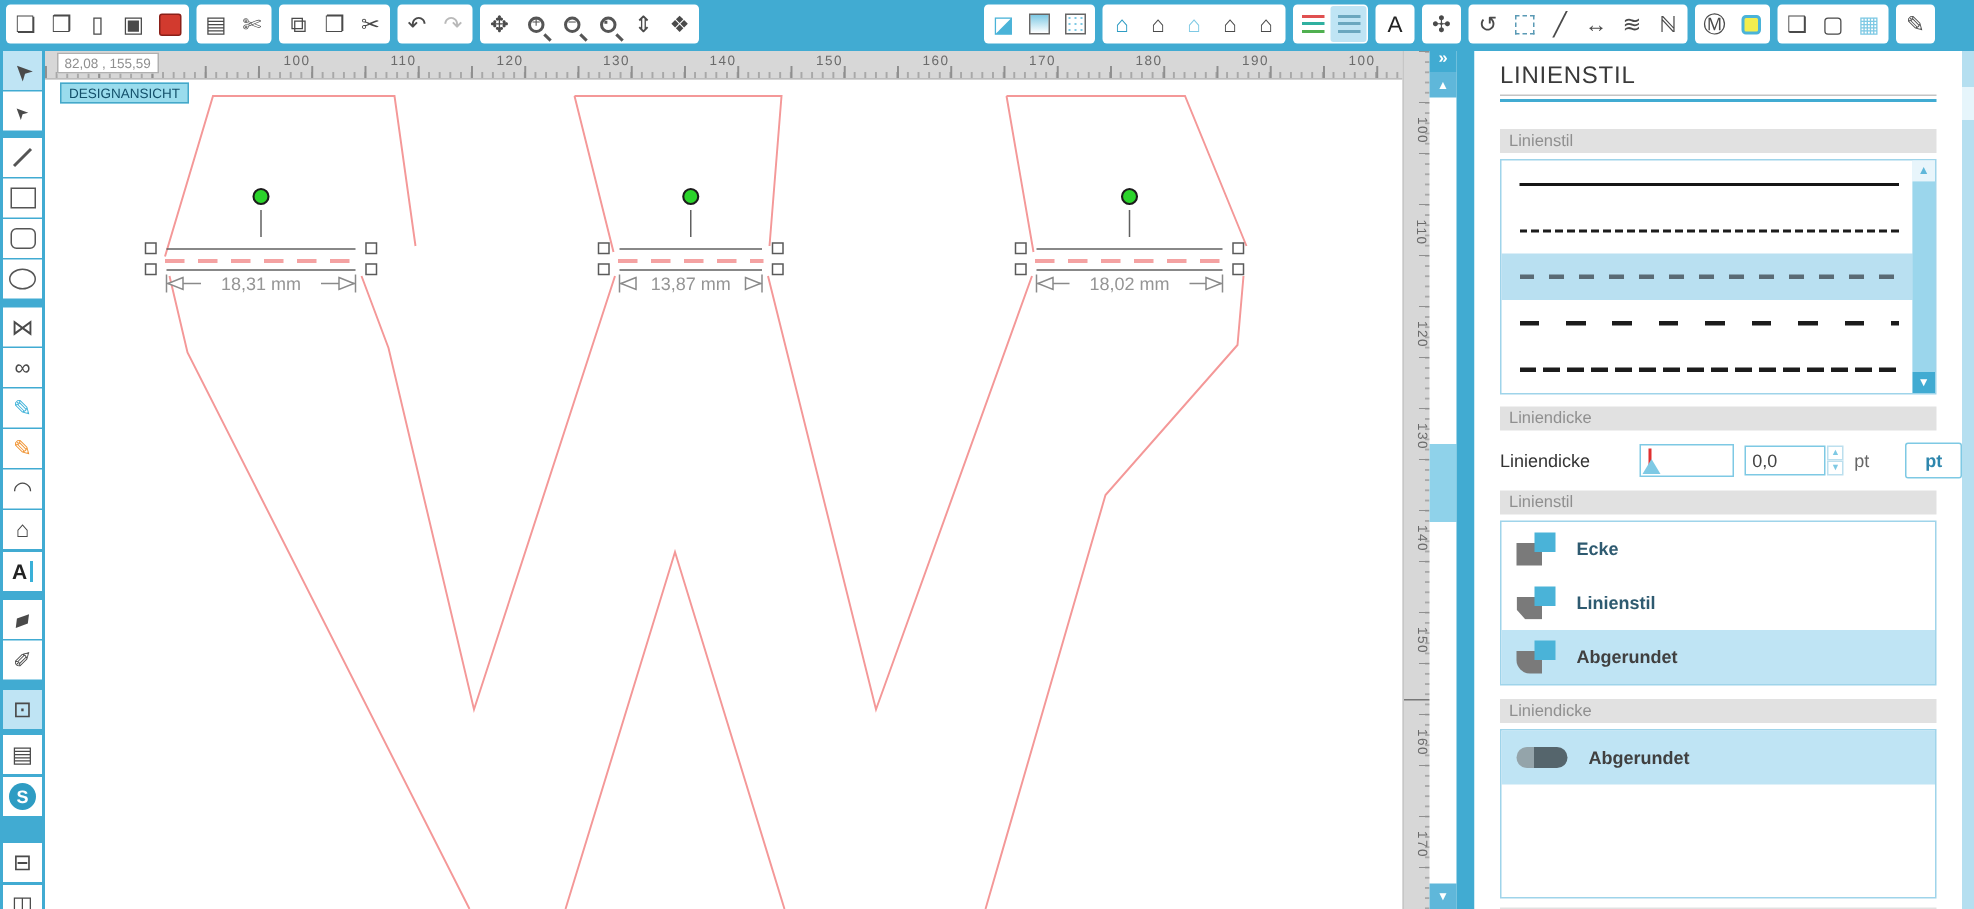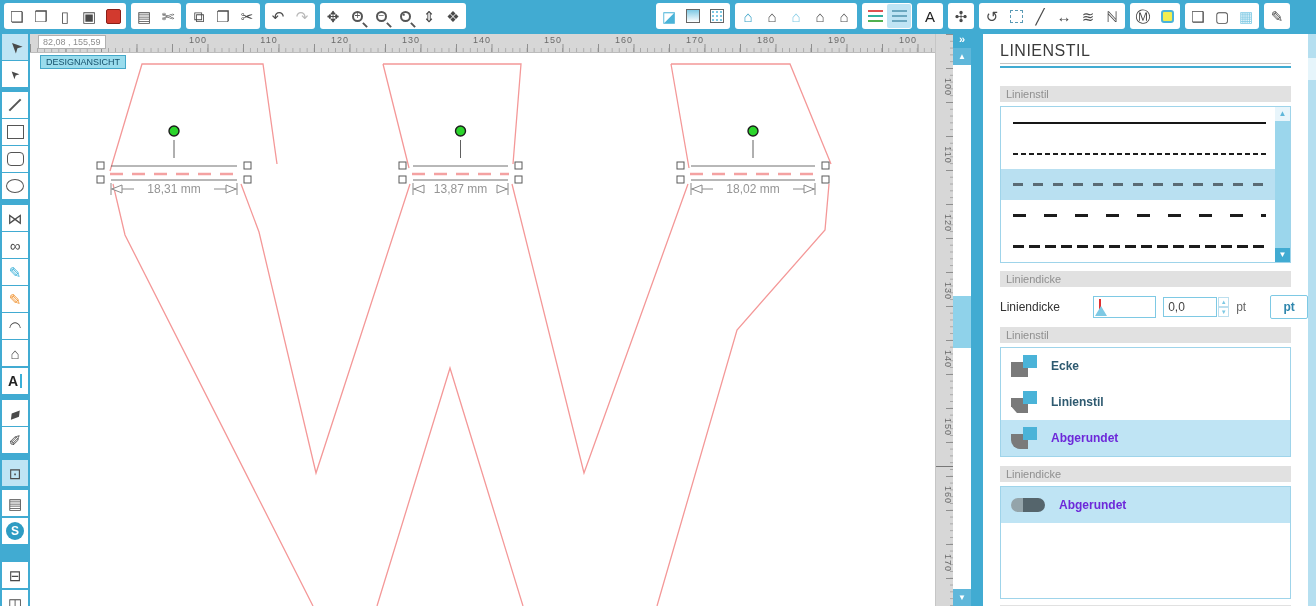--- a/index.html
+++ b/index.html
@@ -86,21 +86,21 @@
   .ls-line{width:100%;}
   .ls-scroll{position:absolute;right:0;top:0;bottom:0;width:15px;background:#cfeaf5;}
   .ls-sb-up{position:absolute;top:0;left:0;width:15px;height:14px;background:#e8f5fb;color:#5fb7da;font-size:8px;
             text-align:center;line-height:14px;cursor:pointer;}
   .ls-sb-thumb{position:absolute;top:14px;left:0;width:15px;bottom:14px;background:#9bd6ec;cursor:pointer;}
   .ls-sb-down{position:absolute;bottom:0;left:0;width:15px;height:14px;background:#41abd2;color:#fff;font-size:8px;
             text-align:center;line-height:14px;cursor:pointer;}
   .opt-row{height:36px;display:flex;align-items:center;cursor:pointer;}
   .opt-row.selected{background:#bfe4f4;}
   .opt-row .lbl{margin-left:14px;font-size:12px;font-weight:bold;color:#2e5a70;}
-  .opt-row.selected .lbl{color:#6d28d9;}
+  .opt-row.selected .lbl{color:#404040;}
   .corner-ic{position:relative;width:26px;height:22px;margin-left:10px;flex:0 0 auto;}
   .corner-ic .gray{position:absolute;left:0;bottom:0;width:17px;height:15px;background:#7a7a7a;}
   .corner-ic .blue{position:absolute;right:0;top:0;width:14px;height:13px;background:#4ab3d8;}
   .corner-ic.bevel .gray{clip-path:polygon(0 0,100% 0,100% 100%,35% 100%,0 55%);}
   .corner-ic.round .gray{border-bottom-left-radius:9px;}
   .cap-ic{margin-left:10px;flex:0 0 auto;width:34px;height:14px;box-sizing:border-box;}
   .cap-flat{background:#3f3f3f;}
   .cap-square{border:1px solid #3f3f3f;background:linear-gradient(90deg,#fff 0 7px,#3f3f3f 7px);}
   .cap-round{border-radius:7px;background:linear-gradient(90deg,#94a4aa 0 12px,#55656c 12px);}
   

